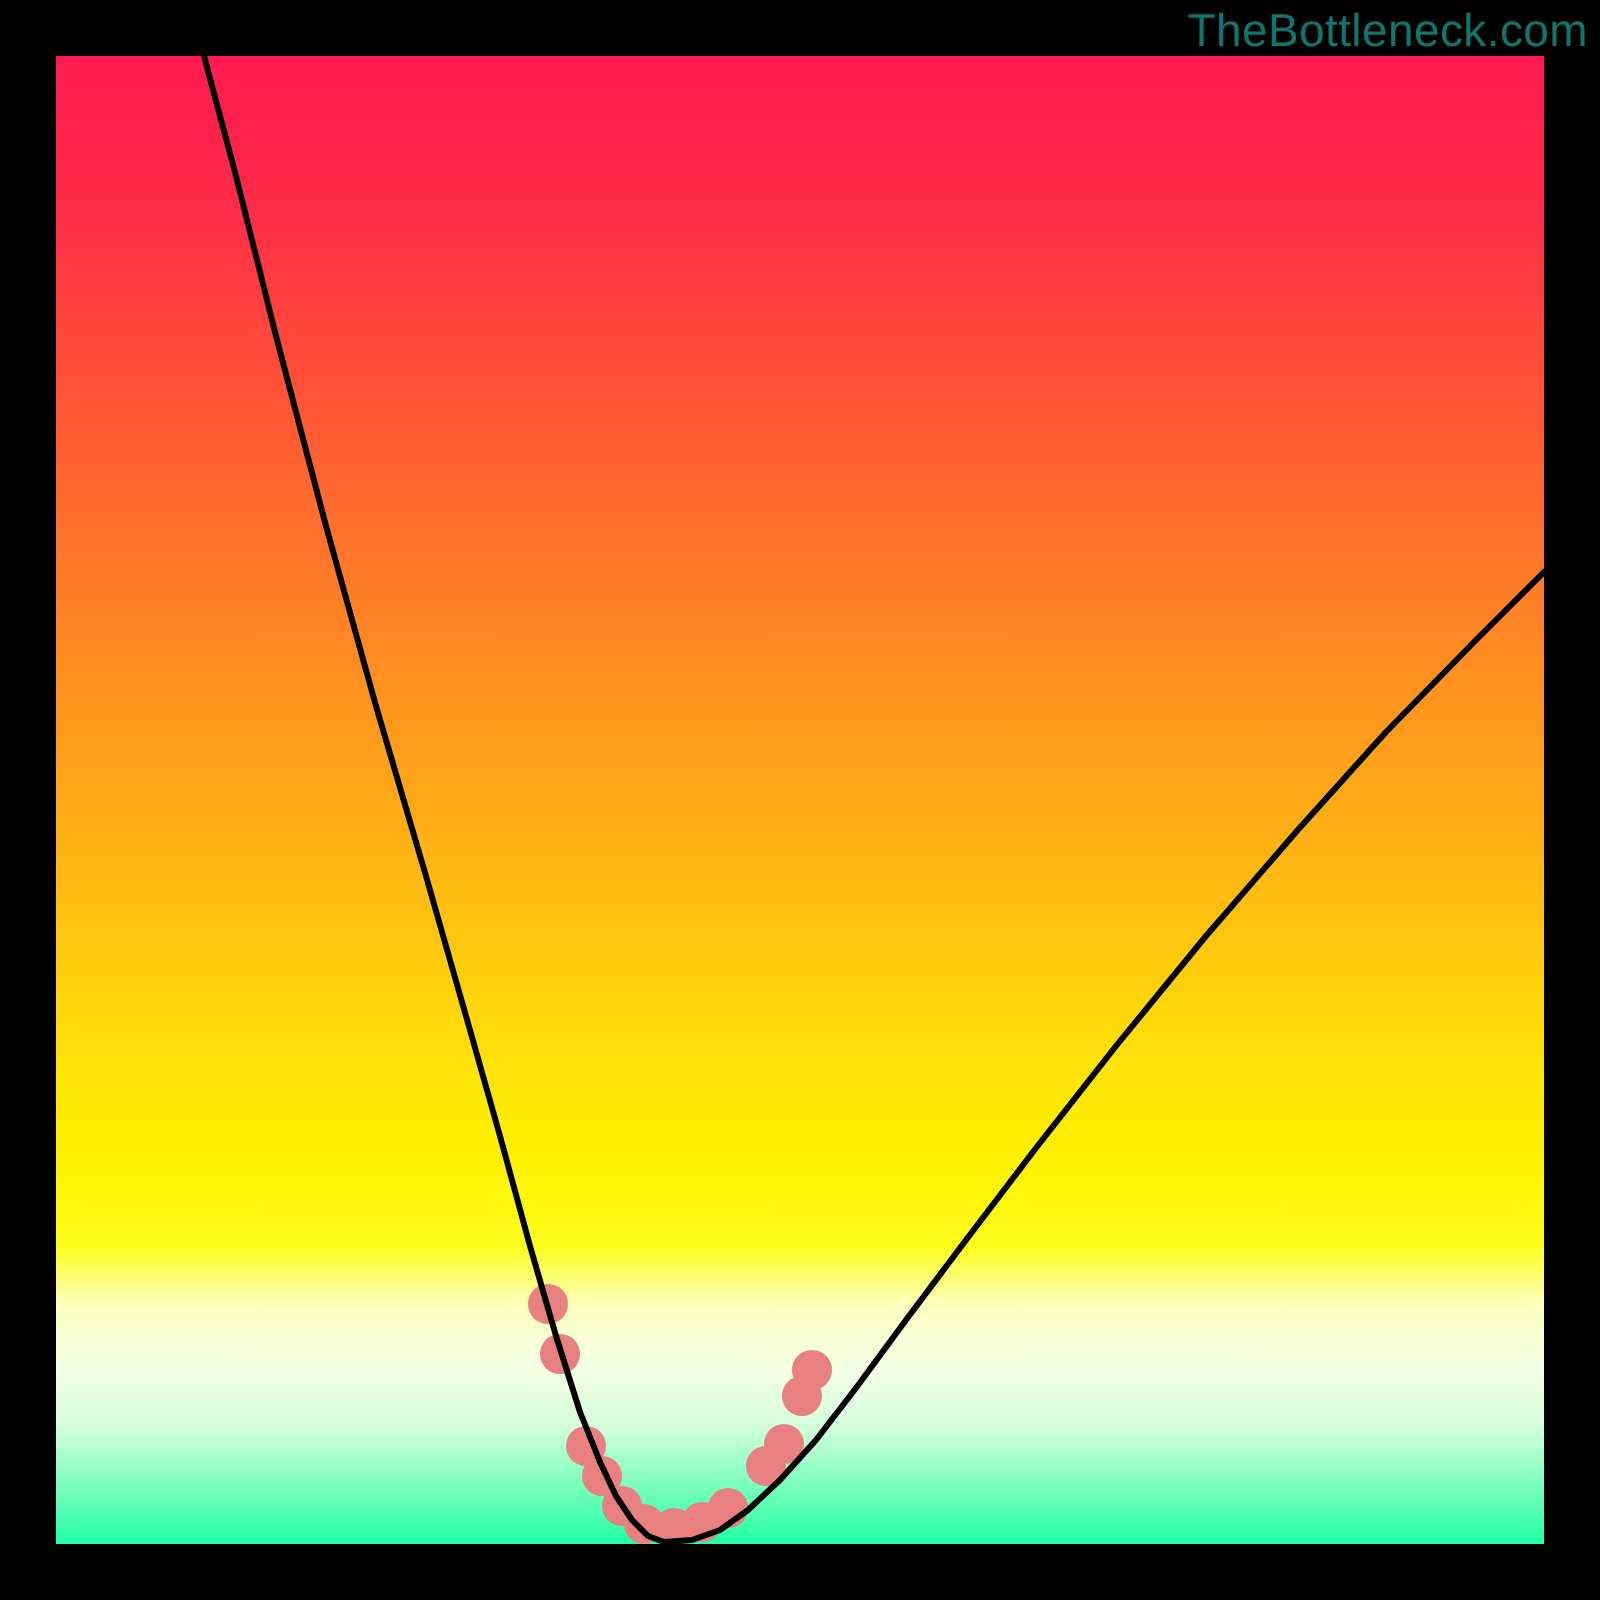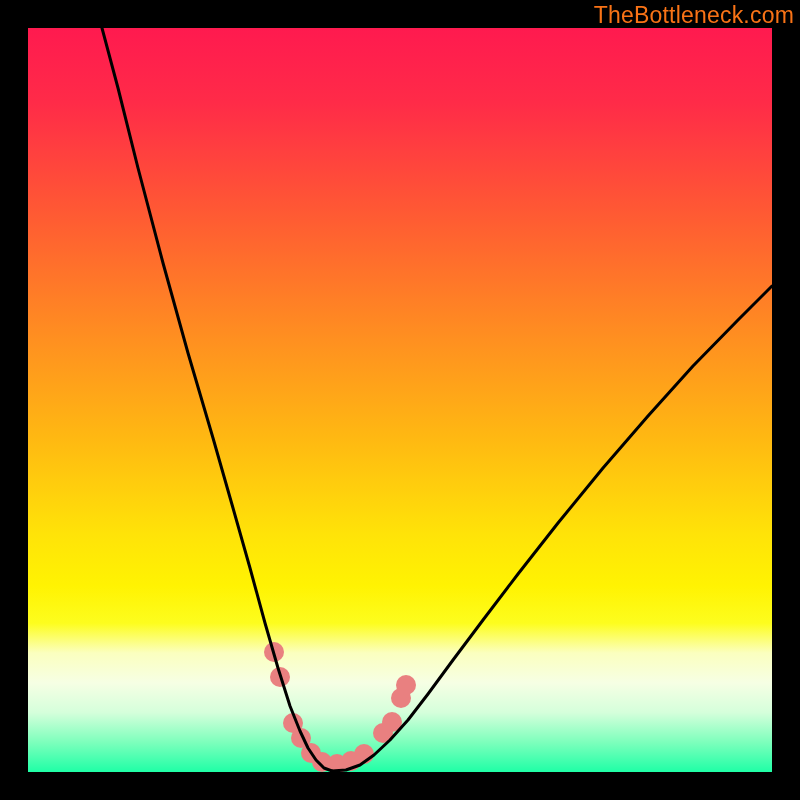--- a/index.html
+++ b/index.html
@@ -21,21 +21,21 @@
     left: 28px;
     top: 28px;
     width: 744px;
     height: 744px;
     overflow: hidden;
   }
   .watermark {
     position: absolute;
     top: 2px;
     right: 6px;
-    color: #f97316;
+    color: #0f766e;
     font-size: 23px;
     font-weight: 400;
     letter-spacing: 0.2px;
     z-index: 30;
     user-select: none;
   }
   svg {
     display: block;
   }
 </style>

